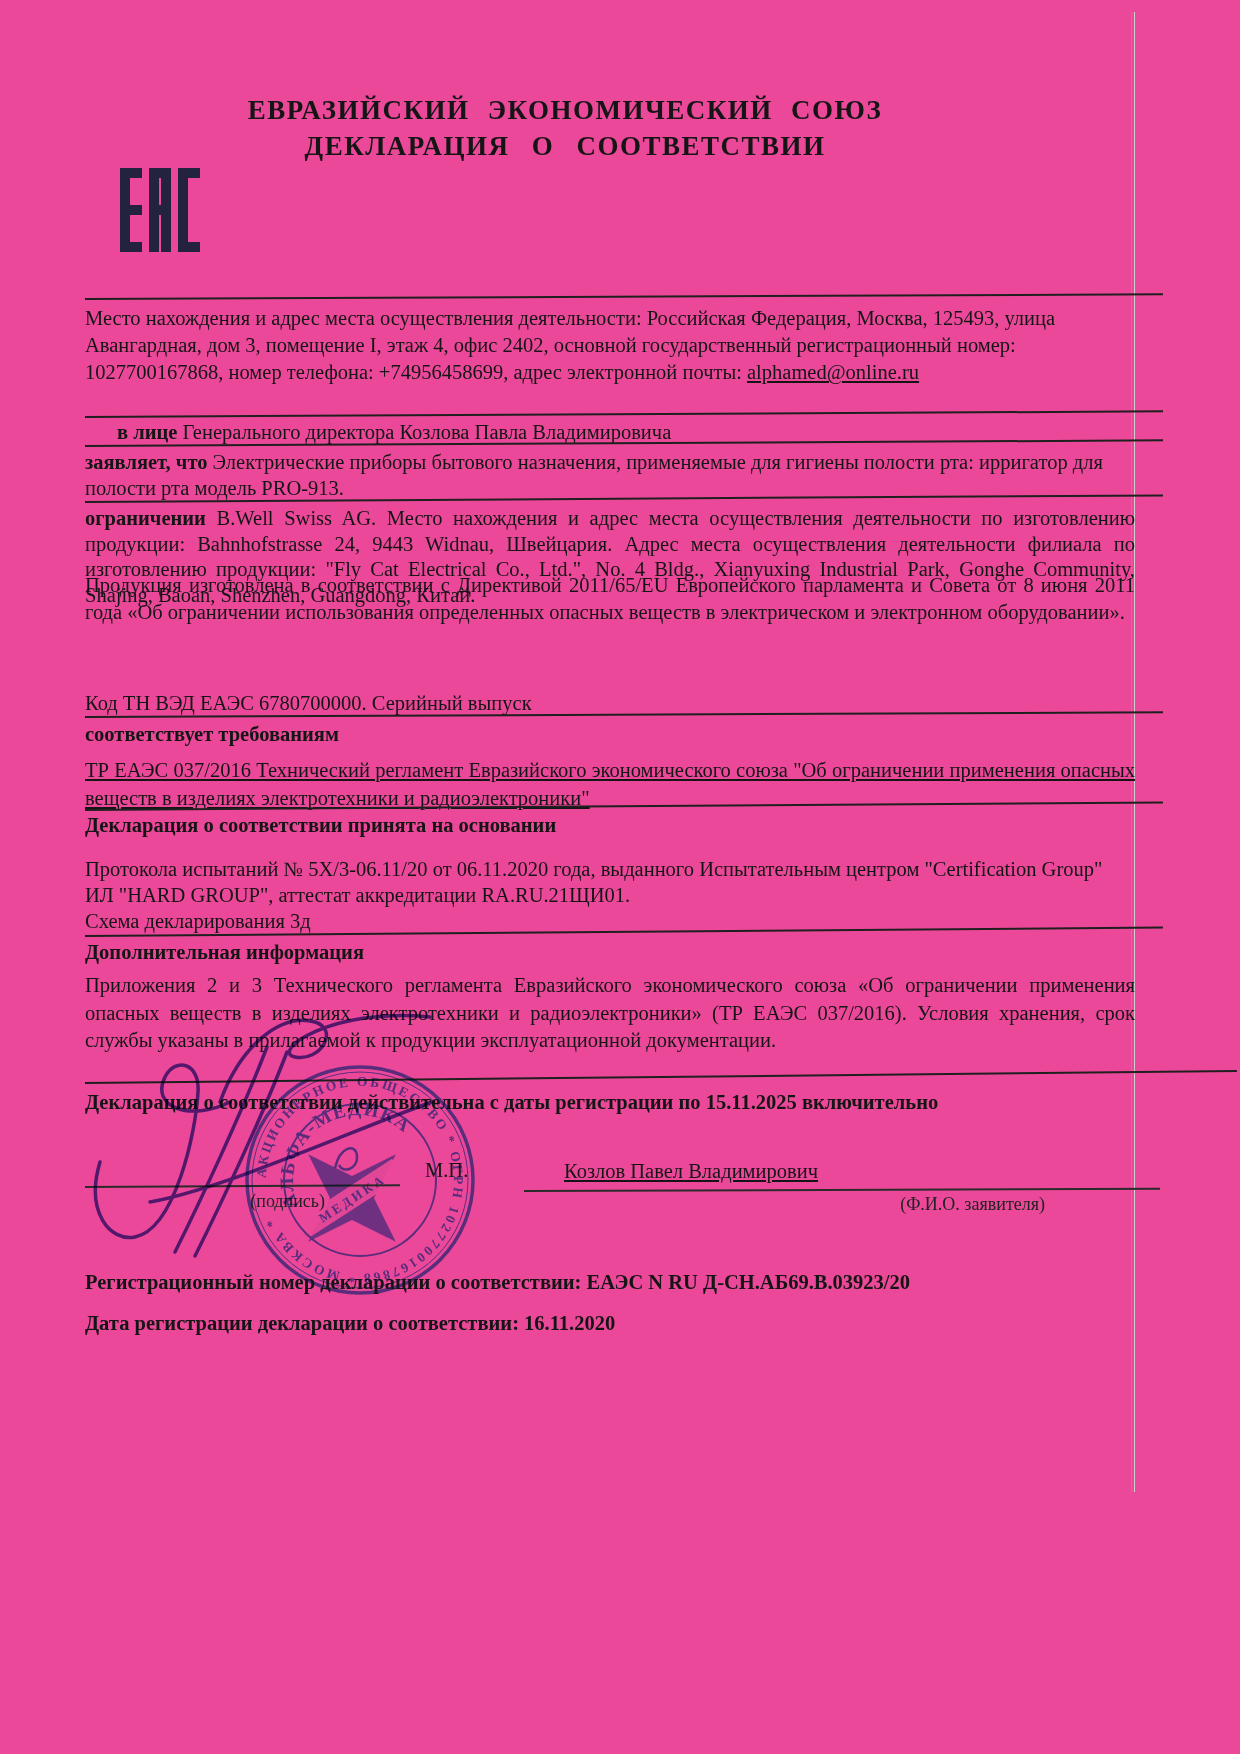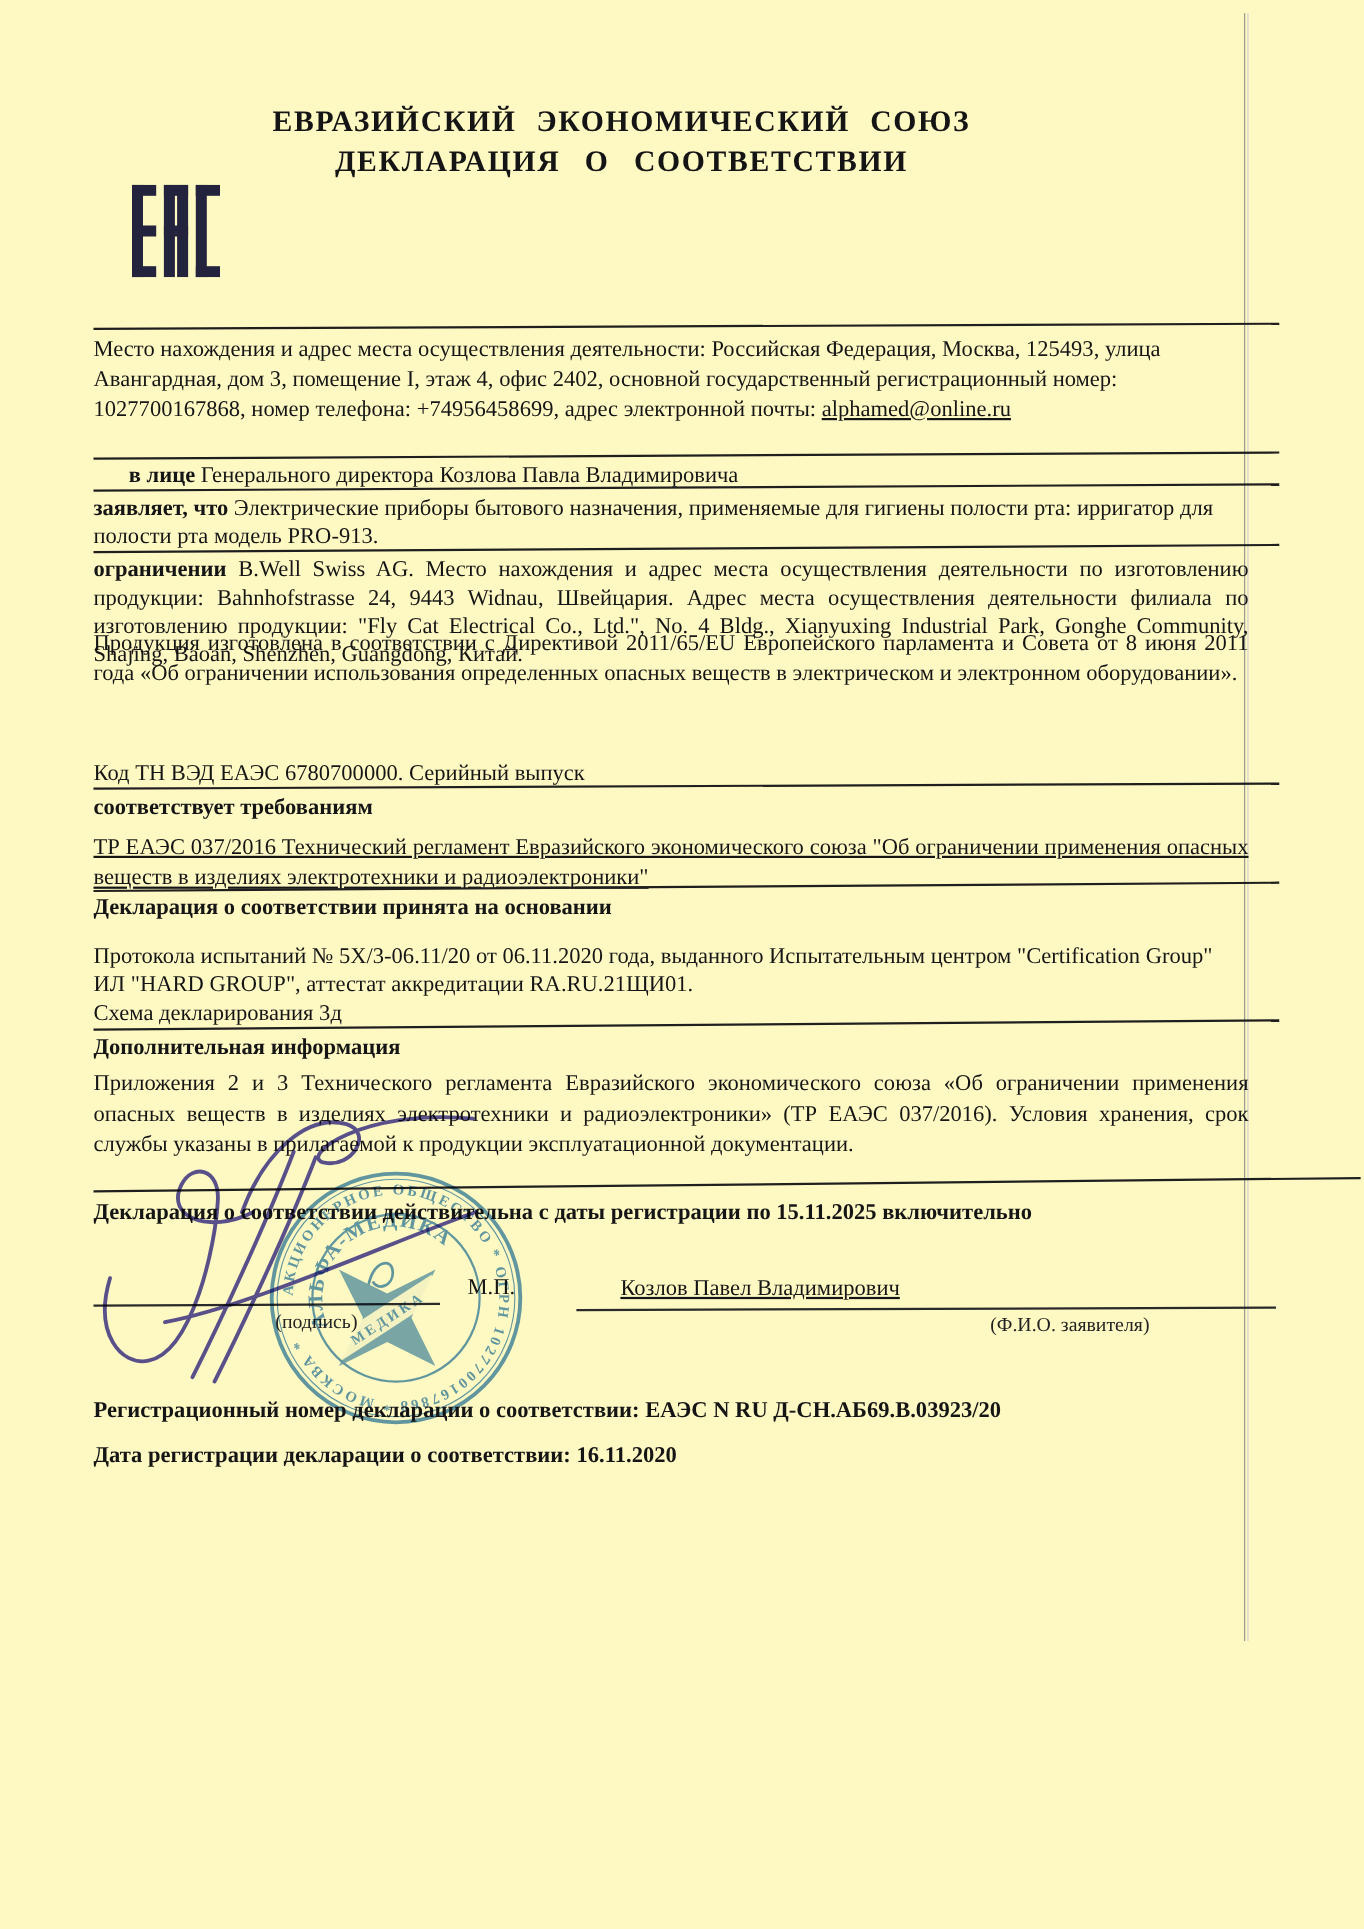--- a/index.html
+++ b/index.html
@@ -1,17 +1,17 @@
 <!DOCTYPE html>
 <html><head>
 <meta charset="utf-8">
 <style>
   html,body { margin:0; padding:0; background:#ffffff; }
   .page {
-    position:relative; width:1240px; height:1754px; background:#fef9c3;
+    position:relative; width:1240px; height:1754px; background:#ec4899;
     font-family:"Liberation Serif","DejaVu Serif",serif; color:#151515;
     overflow:hidden;
   }
   .abs { position:absolute; }
   .t { font-size:20.5px; line-height:26px; }
   .bold { font-weight:bold; }
   .center { text-align:left;text-decoration:underline; }
   .just { text-align:justify; }
   .title {
     left:85px; width:960px; text-align:center; font-weight:bold;

